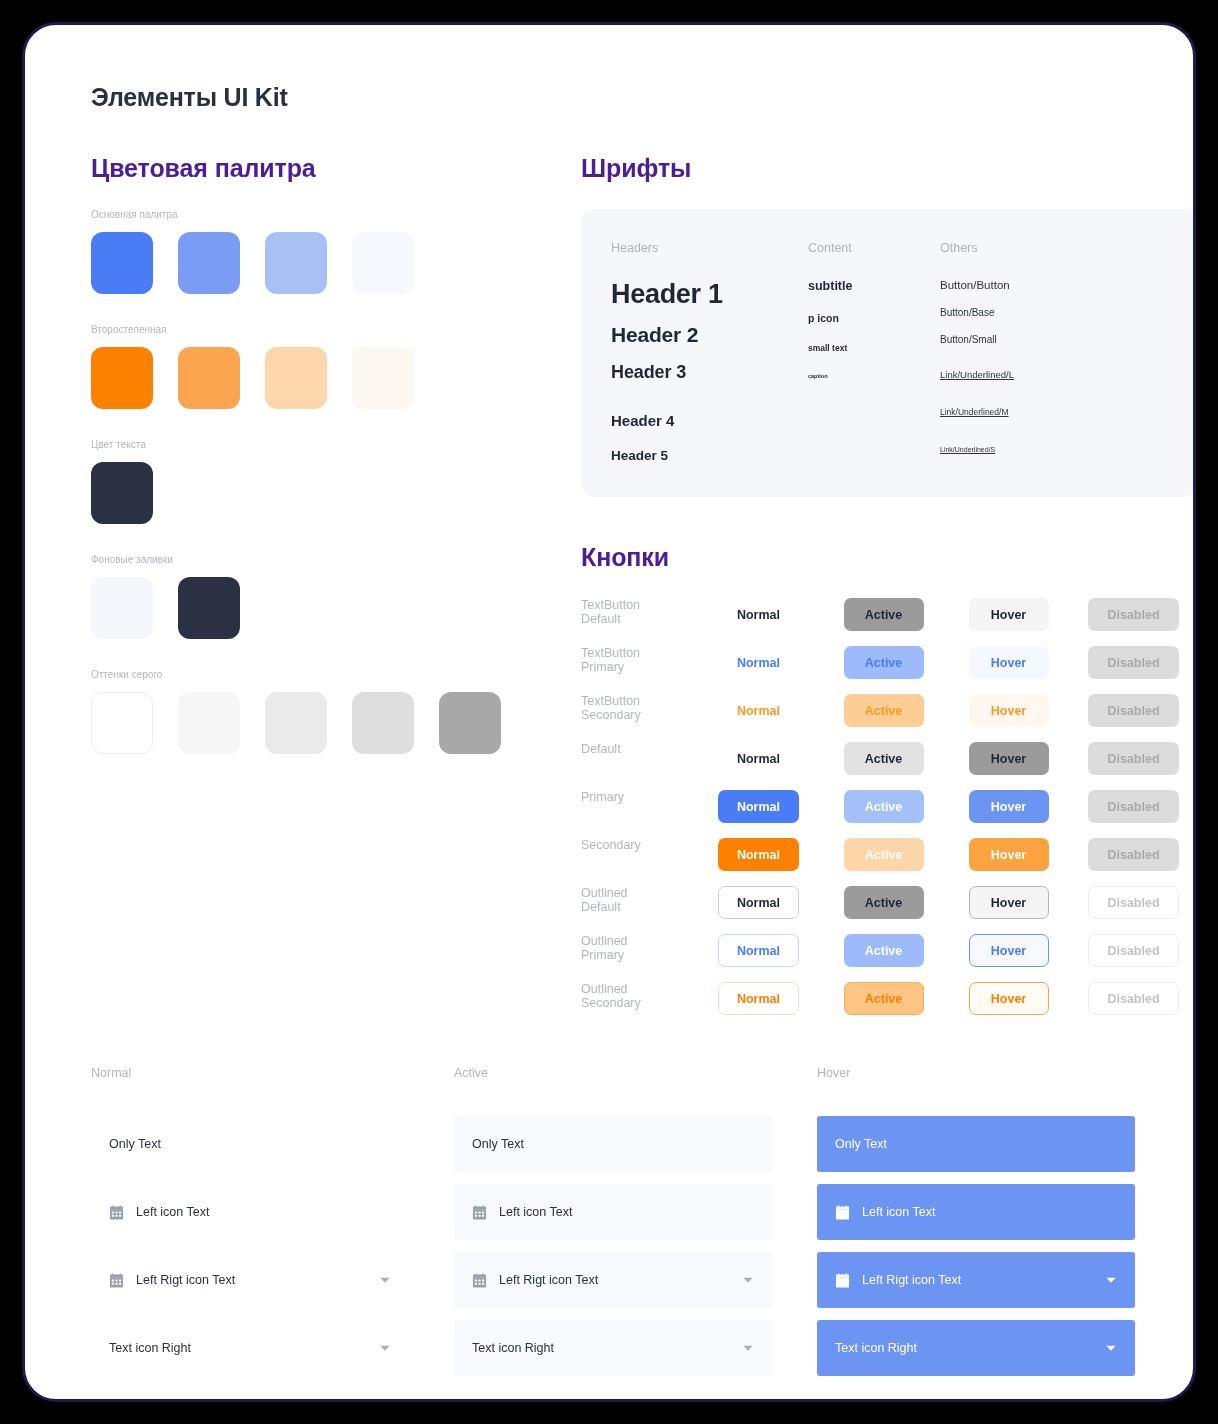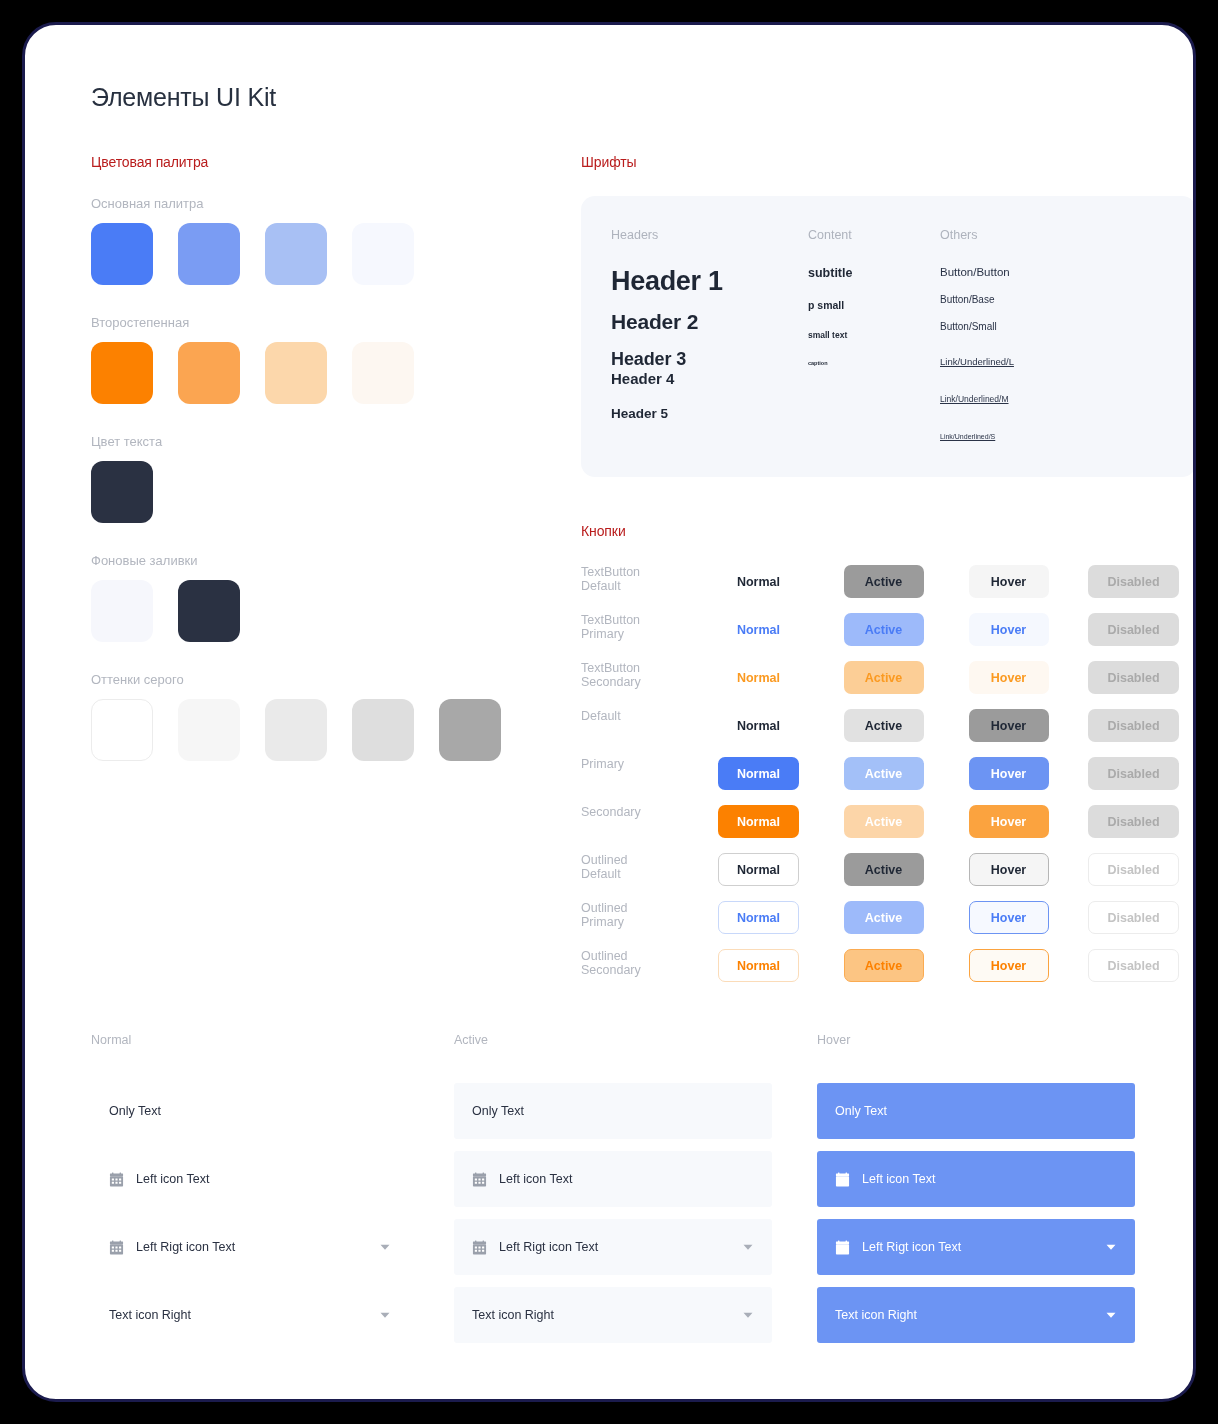--- a/index.html
+++ b/index.html
@@ -39,34 +39,34 @@
     left: 0; top: 0;
     width: 100%;
     height: 100%;
     padding: 58px 66px 0 66px;
     box-sizing: border-box;
   }
 
   
   .page-title {
     font-size: 25px;
-    font-weight: 400;
+    font-weight: 700;
     color: #27303f;
     letter-spacing: -0.2px;
     margin: 0 0 42px 0;
   }
   .sec-title {
-    font-size: 14px;
-    font-weight: 400;
-    color: #b91c1c;
+    font-size: 25px;
+    font-weight: 700;
+    color: #4c1d95;
     letter-spacing: -0.1px;
     margin: 0 0 26px 0;
   }
   .sub-label {
-    font-size: 13px;
+    font-size: 10px;
     color: #b2b6bf;
     font-weight: 400;
     margin: 0 0 12px 0;
   }
 
   
   .cols {
     display: flex;
     gap: 0;
   }
@@ -97,21 +97,21 @@
   .fcol-head { width: 197px; }
   .fcol-content { width: 132px; }
   .fcol-others { width: 180px; }
   .fcol-title {
     font-size: 12.5px;
     color: #aeb3bd;
     margin-bottom: 24px;
   }
   .h1s { font-size: 27px; font-weight: 700; color: #1f2735; margin-bottom: 13px; letter-spacing:-0.3px;}
   .h2s { font-size: 21px; font-weight: 700; color: #1f2735; margin-bottom: 15px; letter-spacing:-0.2px;}
-  .h3s { font-size: 18px; font-weight: 700; color: #1f2735; margin-bottom: 0; letter-spacing:-0.1px;}
+  .h3s { font-size: 18px; font-weight: 700; color: #1f2735; margin-bottom: 29px; letter-spacing:-0.1px;}
   .h4s { font-size: 15px; font-weight: 700; color: #1f2735; margin-bottom: 19px; }
   .h5s { font-size: 13.5px; font-weight: 700; color: #1f2735; }
 
   .c-sub   { font-size: 12.5px; font-weight: 700; color: #1f2735; margin-bottom: 19px; }
   .c-p     { font-size: 10.5px; font-weight: 600; color: #1f2735; margin-bottom: 19px; }
   .c-small { font-size: 8.5px;  font-weight: 600; color: #1f2735; margin-bottom: 20px; }
   .c-cap   { font-size: 5.5px;  font-weight: 600; color: #1f2735; }
 
   .o-l  { font-size: 11.5px; color: #2a3347; margin-bottom: 16px; }
   .o-b  { font-size: 10px;   color: #2a3347; margin-bottom: 16px; }
@@ -248,21 +248,21 @@
                 <div class="h1s">Header 1</div>
                 <div class="h2s">Header 2</div>
                 <div class="h3s">Header 3</div>
                 <div class="h4s">Header 4</div>
                 <div class="h5s">Header 5</div>
               </div>
 
               <div class="fcol-content">
                 <div class="fcol-title">Content</div>
                 <div class="c-sub">subtitle</div>
-                <div class="c-p">p small</div>
+                <div class="c-p">p icon</div>
                 <div class="c-small">small text</div>
                 <div class="c-cap">caption</div>
               </div>
 
               <div class="fcol-others">
                 <div class="fcol-title">Others</div>
                 <div class="o-l">Button/Button</div>
                 <div class="o-b">Button/Base</div>
                 <div class="o-s">Button/Small</div>
                 <div class="o-wrap"><span class="o-ll">Link/Underlined/L</span></div>

